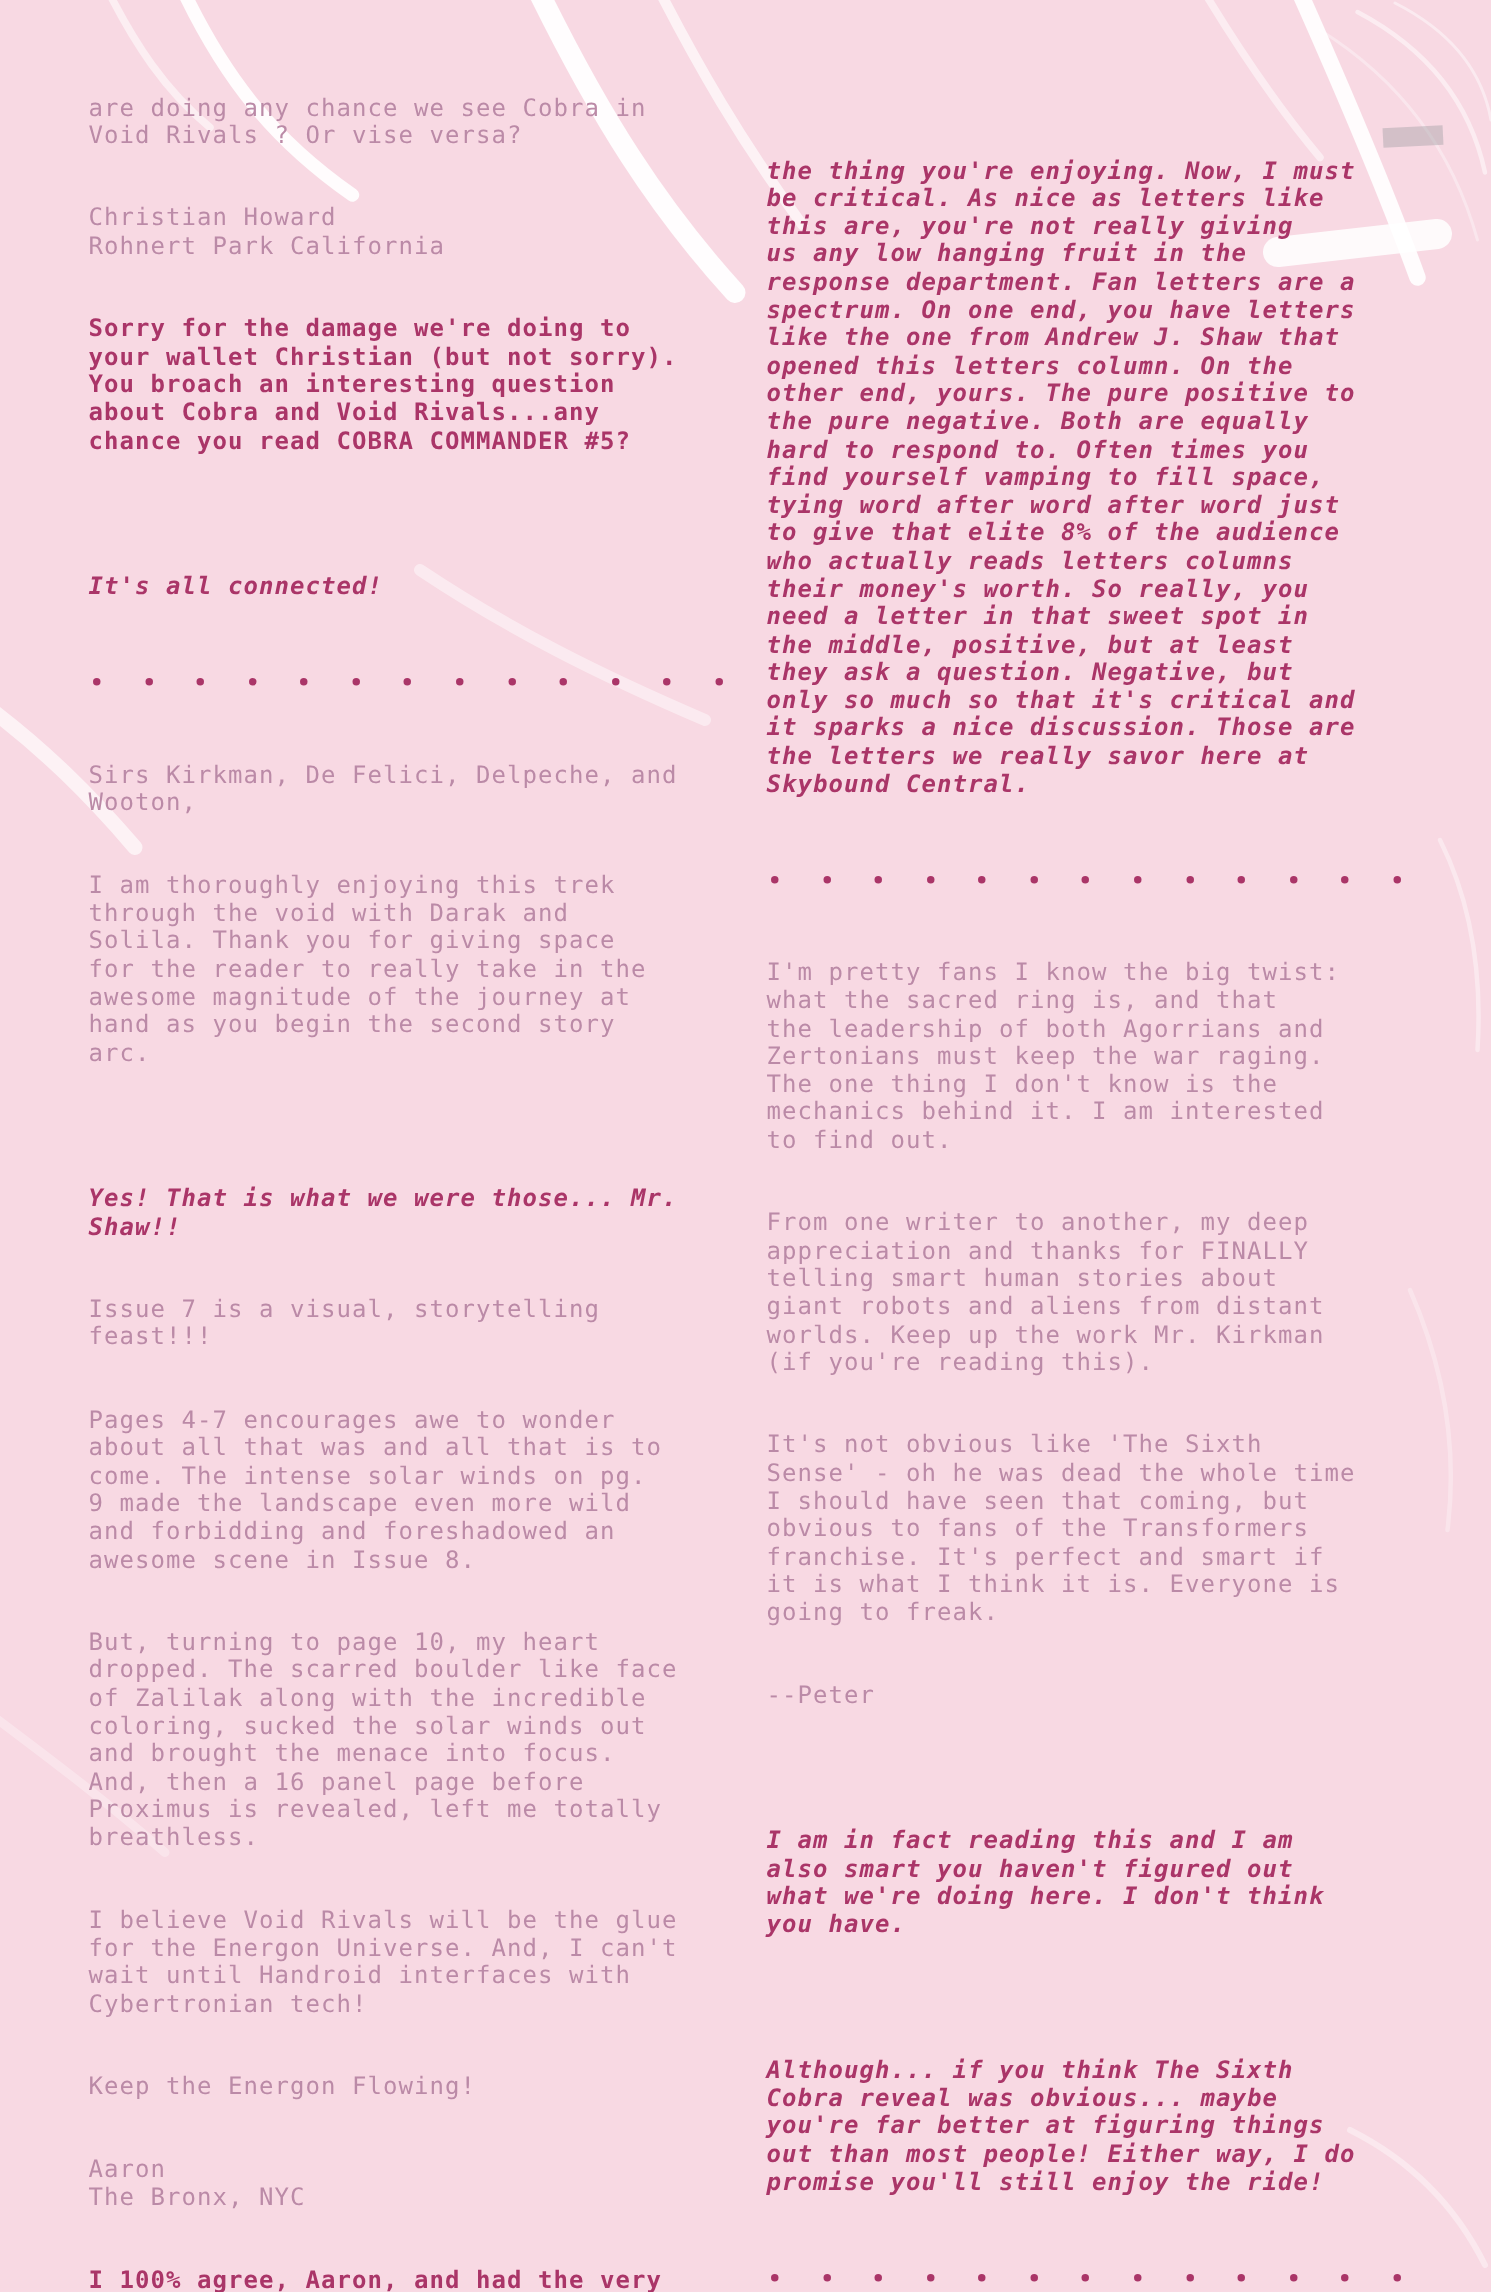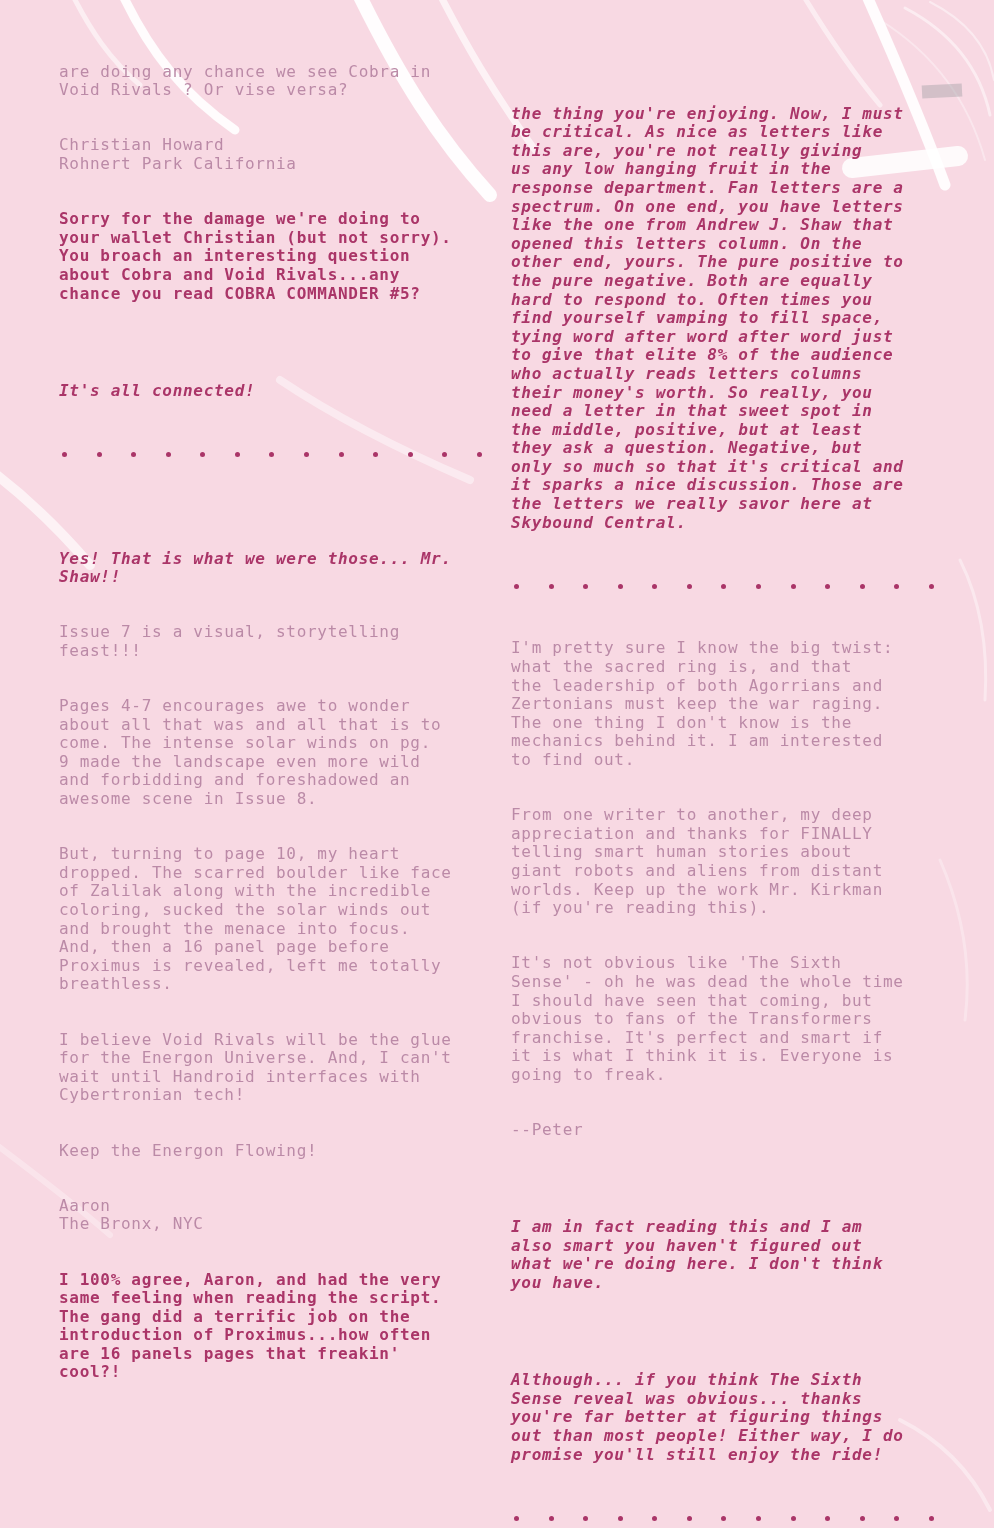--- a/index.html
+++ b/index.html
@@ -62,20 +62,29 @@
 Void Rivals ? Or vise versa?</div>
     <div class="blk letter">Christian Howard
 Rohnert Park California</div>
     <div class="blk resp">Sorry for the damage we're doing to
 your wallet Christian (but not sorry).
 You broach an interesting question
 about Cobra and Void Rivals...any
 chance you read COBRA COMMANDER #5?</div>
     <div class="blk resp italic">It's all connected!</div>
     <div class="blk dots"><span class="dot"></span><span class="dot"></span><span class="dot"></span><span class="dot"></span><span class="dot"></span><span class="dot"></span><span class="dot"></span><span class="dot"></span><span class="dot"></span><span class="dot"></span><span class="dot"></span><span class="dot"></span><span class="dot"></span></div>
+    <div class="blk letter">Sirs Kirkman, De Felici, Delpeche, and
+Wooton,</div>
+    <div class="blk letter">I am thoroughly enjoying this trek
+through the void with Darak and
+Solila. Thank you for giving space
+for the reader to really take in the
+awesome magnitude of the journey at
+hand as you begin the second story
+arc.</div>
     <div class="blk resp italic">Yes! That is what we were those... Mr.
 Shaw!!</div>
     <div class="blk letter">Issue 7 is a visual, storytelling
 feast!!!</div>
     <div class="blk letter">Pages 4-7 encourages awe to wonder
 about all that was and all that is to
 come. The intense solar winds on pg.
 9 made the landscape even more wild
 and forbidding and foreshadowed an
 awesome scene in Issue 8.</div>
@@ -121,21 +130,21 @@
 who actually reads letters columns
 their money's worth. So really, you
 need a letter in that sweet spot in
 the middle, positive, but at least
 they ask a question. Negative, but
 only so much so that it's critical and
 it sparks a nice discussion. Those are
 the letters we really savor here at
 Skybound Central.</div>
     <div class="blk dots"><span class="dot"></span><span class="dot"></span><span class="dot"></span><span class="dot"></span><span class="dot"></span><span class="dot"></span><span class="dot"></span><span class="dot"></span><span class="dot"></span><span class="dot"></span><span class="dot"></span><span class="dot"></span><span class="dot"></span></div>
-    <div class="blk letter">I'm pretty sure I know the big twist:
+    <div class="blk letter">I'm pretty fans I know the big twist:
 what the sacred ring is, and that
 the leadership of both Agorrians and
 Zertonians must keep the war raging.
 The one thing I don't know is the
 mechanics behind it. I am interested
 to find out.</div>
     <div class="blk letter">From one writer to another, my deep
 appreciation and thanks for FINALLY
 telling smart human stories about
 giant robots and aliens from distant
@@ -147,21 +156,21 @@
 obvious to fans of the Transformers
 franchise. It's perfect and smart if
 it is what I think it is. Everyone is
 going to freak.</div>
     <div class="blk letter">--Peter</div>
     <div class="blk resp italic">I am in fact reading this and I am
 also smart you haven't figured out
 what we're doing here. I don't think
 you have.</div>
     <div class="blk resp italic">Although... if you think The Sixth
-Sense reveal was obvious... thanks
+Cobra reveal was obvious... maybe
 you're far better at figuring things
 out than most people! Either way, I do
 promise you'll still enjoy the ride!</div>
     <div class="blk dots"><span class="dot"></span><span class="dot"></span><span class="dot"></span><span class="dot"></span><span class="dot"></span><span class="dot"></span><span class="dot"></span><span class="dot"></span><span class="dot"></span><span class="dot"></span><span class="dot"></span><span class="dot"></span><span class="dot"></span></div>
     <div class="blk resp">Join us next month for the
 penultimate issue in our epic second
 arc! Pre-order it now as it's going to
 FLY off the shelves!</div>
     
     

